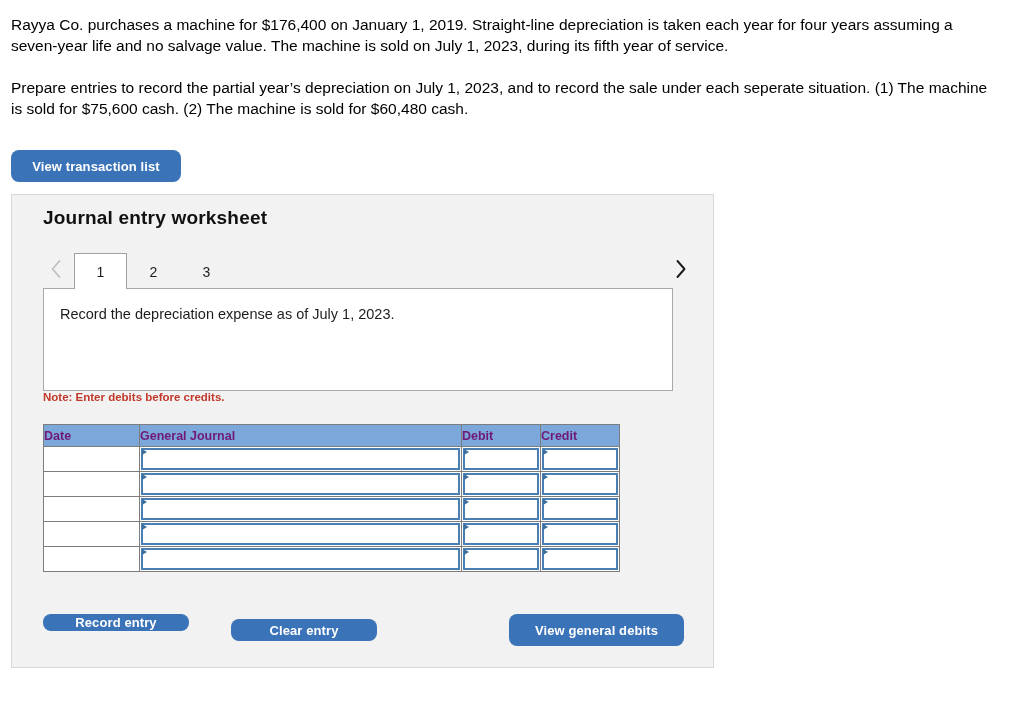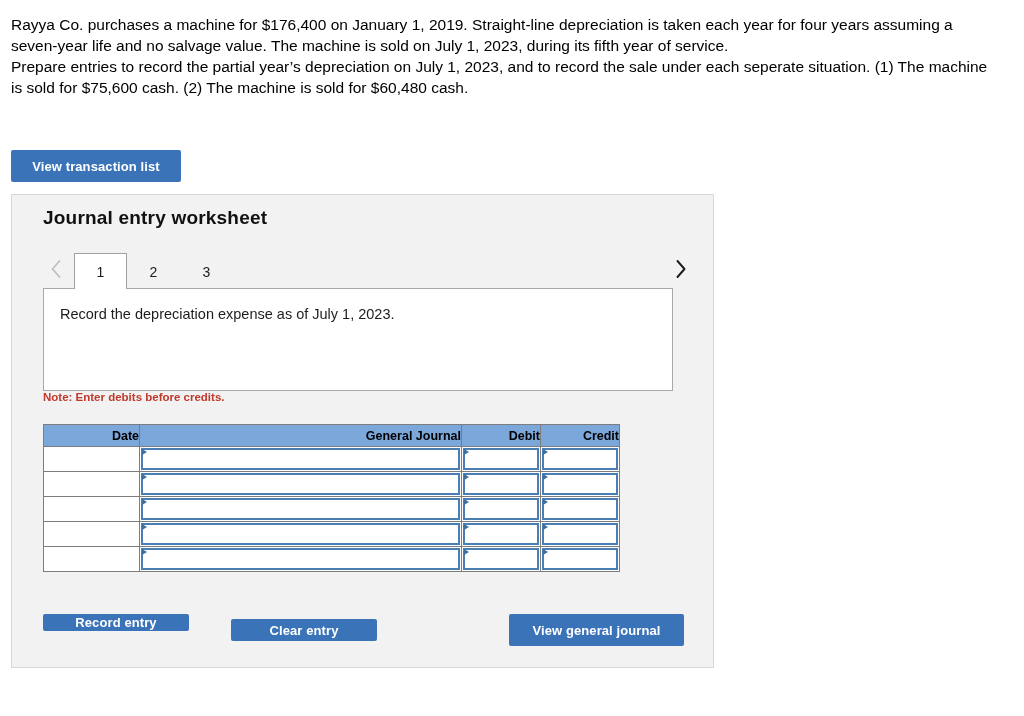--- a/index.html
+++ b/index.html
@@ -23,31 +23,32 @@
     top: 14px;
     width: 985px;
   }
   .stmt-para {
     font-size: 15.5px;
     line-height: 21px;
     color: #000000;
     margin: 0;
   }
   .stmt-para + .stmt-para {
+    margin-top: 21px;
   }
 
   
   .btn {
     display: inline-flex;
     align-items: center;
     justify-content: center;
     background: #3b73b9;
     color: #ffffff;
     border: none;
-    border-radius: 2px;
+    border-radius: 8px;
     font-family: "Liberation Sans", sans-serif;
     font-size: 13px;
     font-weight: bold;
     letter-spacing: 0.1px;
     cursor: pointer;
     padding: 0;
   }
   #view-transaction-list-button {
     position: absolute;
     left: 11px;
@@ -168,22 +169,22 @@
     border-collapse: collapse;
     table-layout: fixed;
     background: #ffffff;
   }
   #journal-table th {
     background: #7ba7db;
     border: 1px solid #7d7d7d;
     height: 21px;
     font-size: 12.5px;
     font-weight: bold;
-    color: #000000;
-    text-align: right;
+    color: #701a75;
+    text-align: left;
     padding: 0;
   }
   #journal-table td {
     border: 1px solid #7d7d7d;
     height: 24px;
     padding: 0;
     vertical-align: middle;
   }
   .col-date   { width: 96px; }
   .col-gj     { width: 322px; }
@@ -382,14 +383,14 @@
         <td class="input-cell">
           <div class="field"></div>
             <div class="corner-marker"></div>
         </td>
       </tr>
     </tbody>
   </table>
 
   <button class="btn" id="record-entry-button">Record entry</button>
   <button class="btn" id="clear-entry-button">Clear entry</button>
-  <button class="btn" id="view-general-journal-button">View general journal</button>
+  <button class="btn" id="view-general-journal-button">View general debits</button>
 </div>
 
 </body></html>

